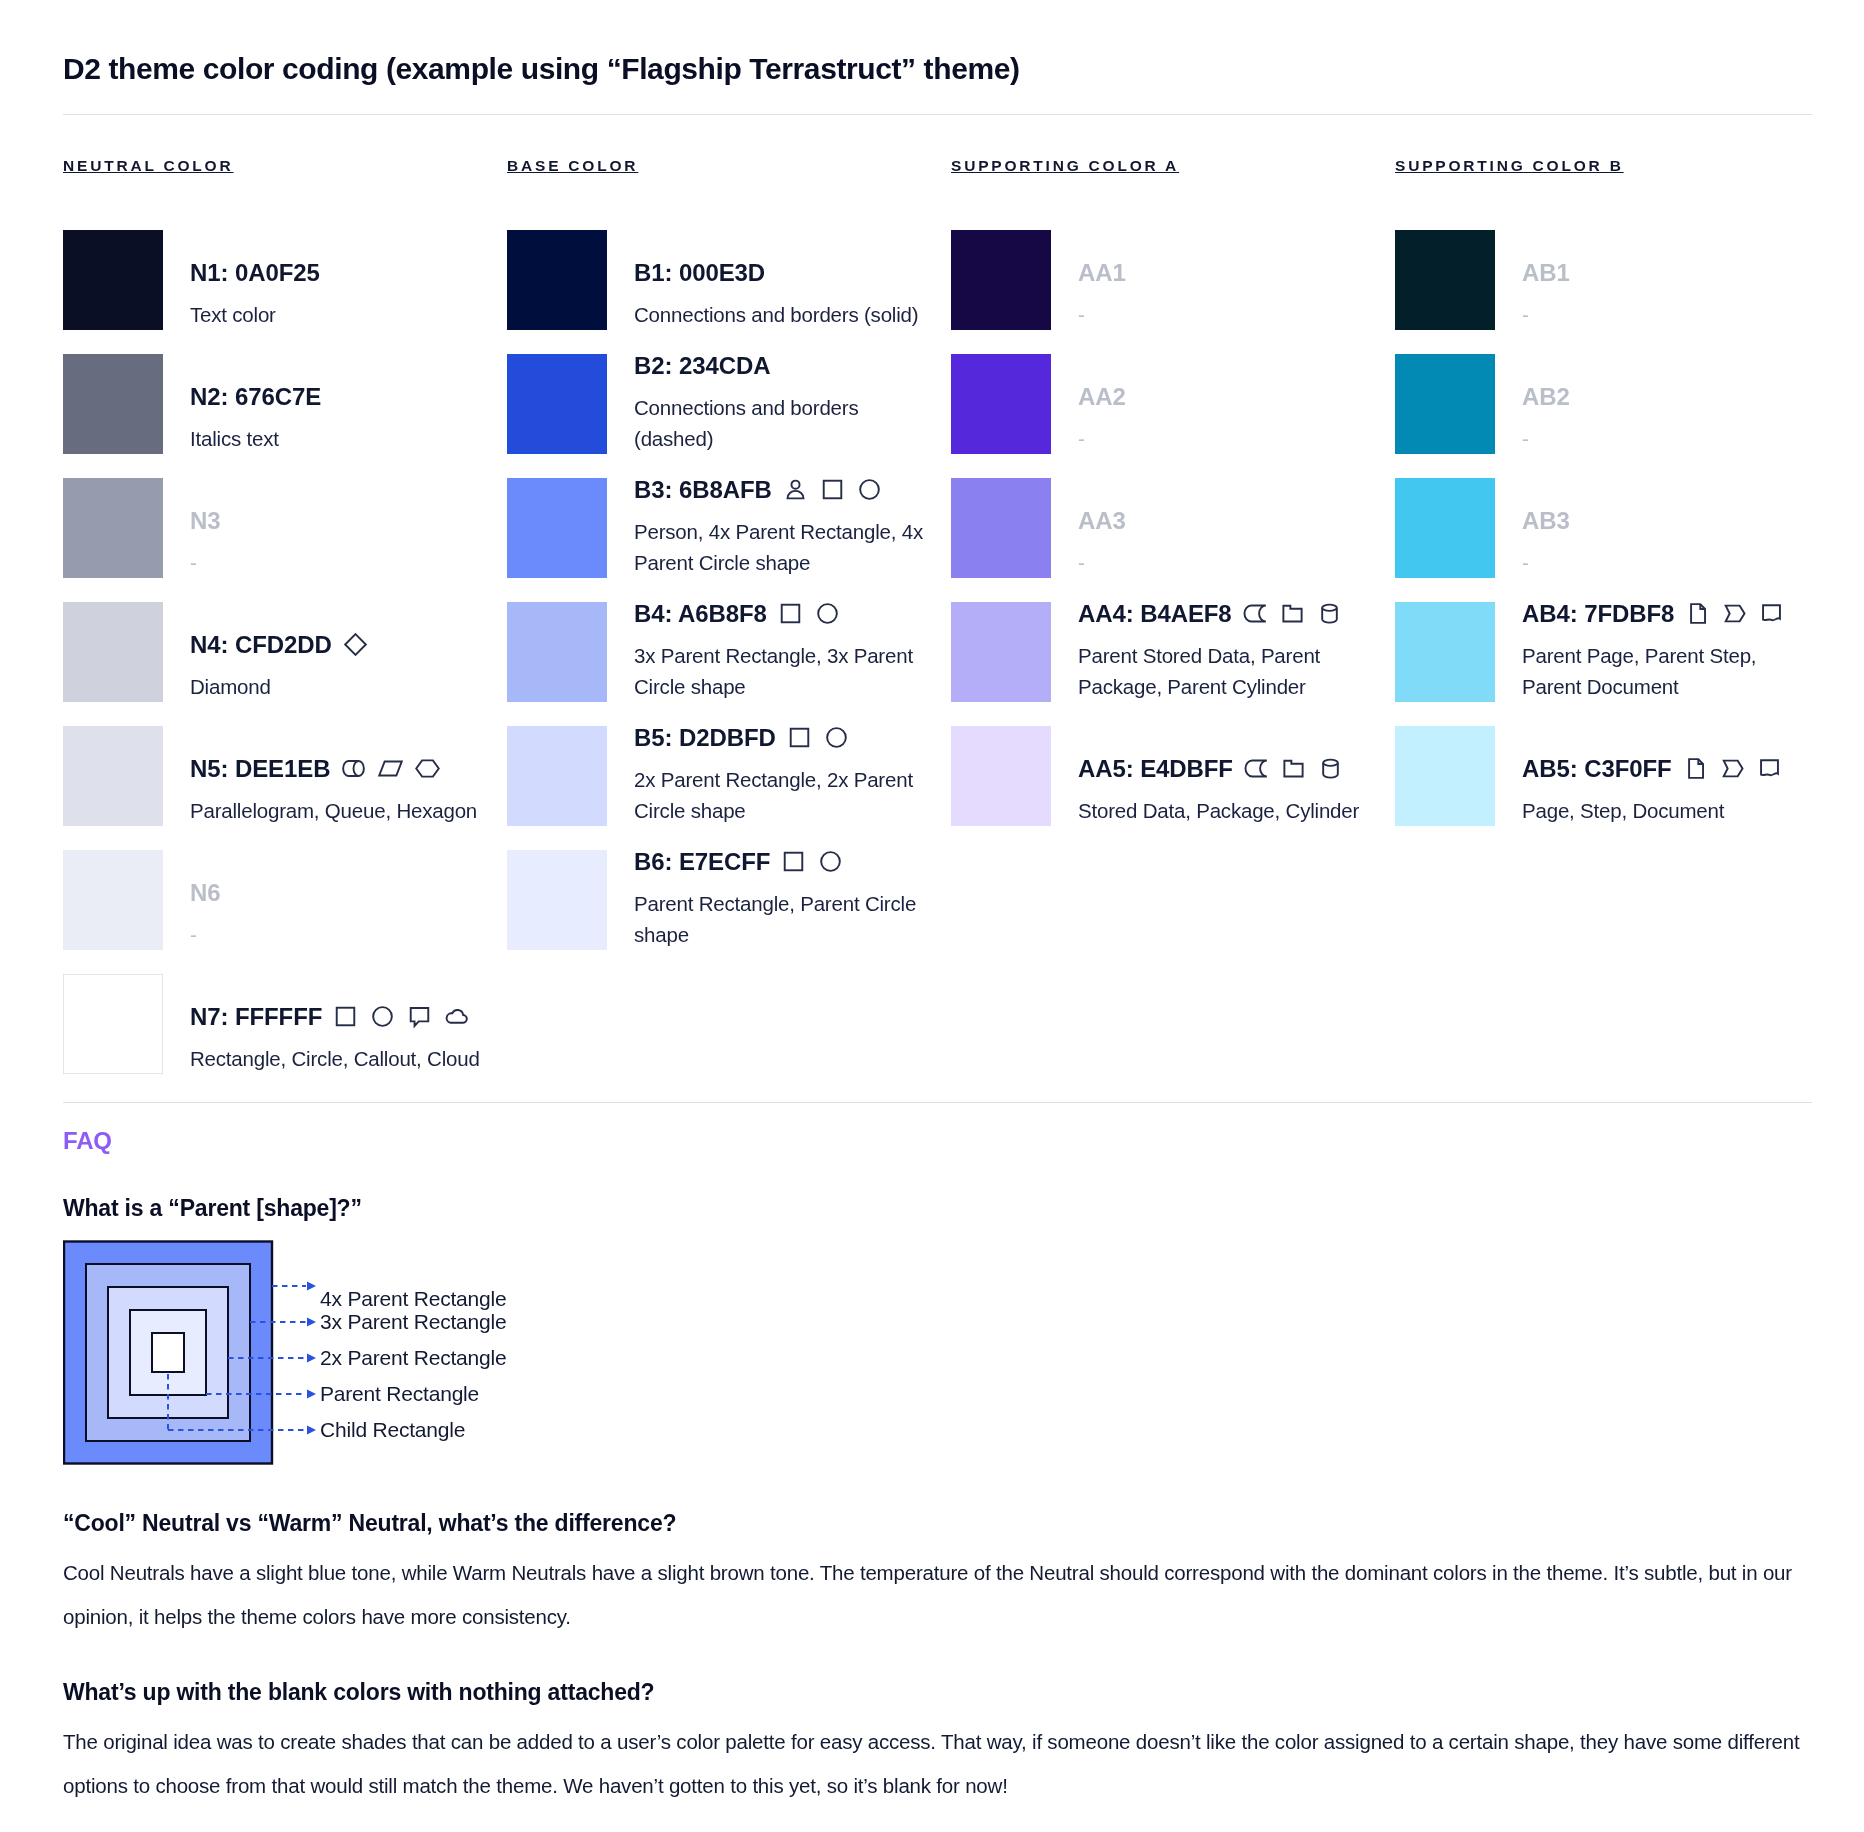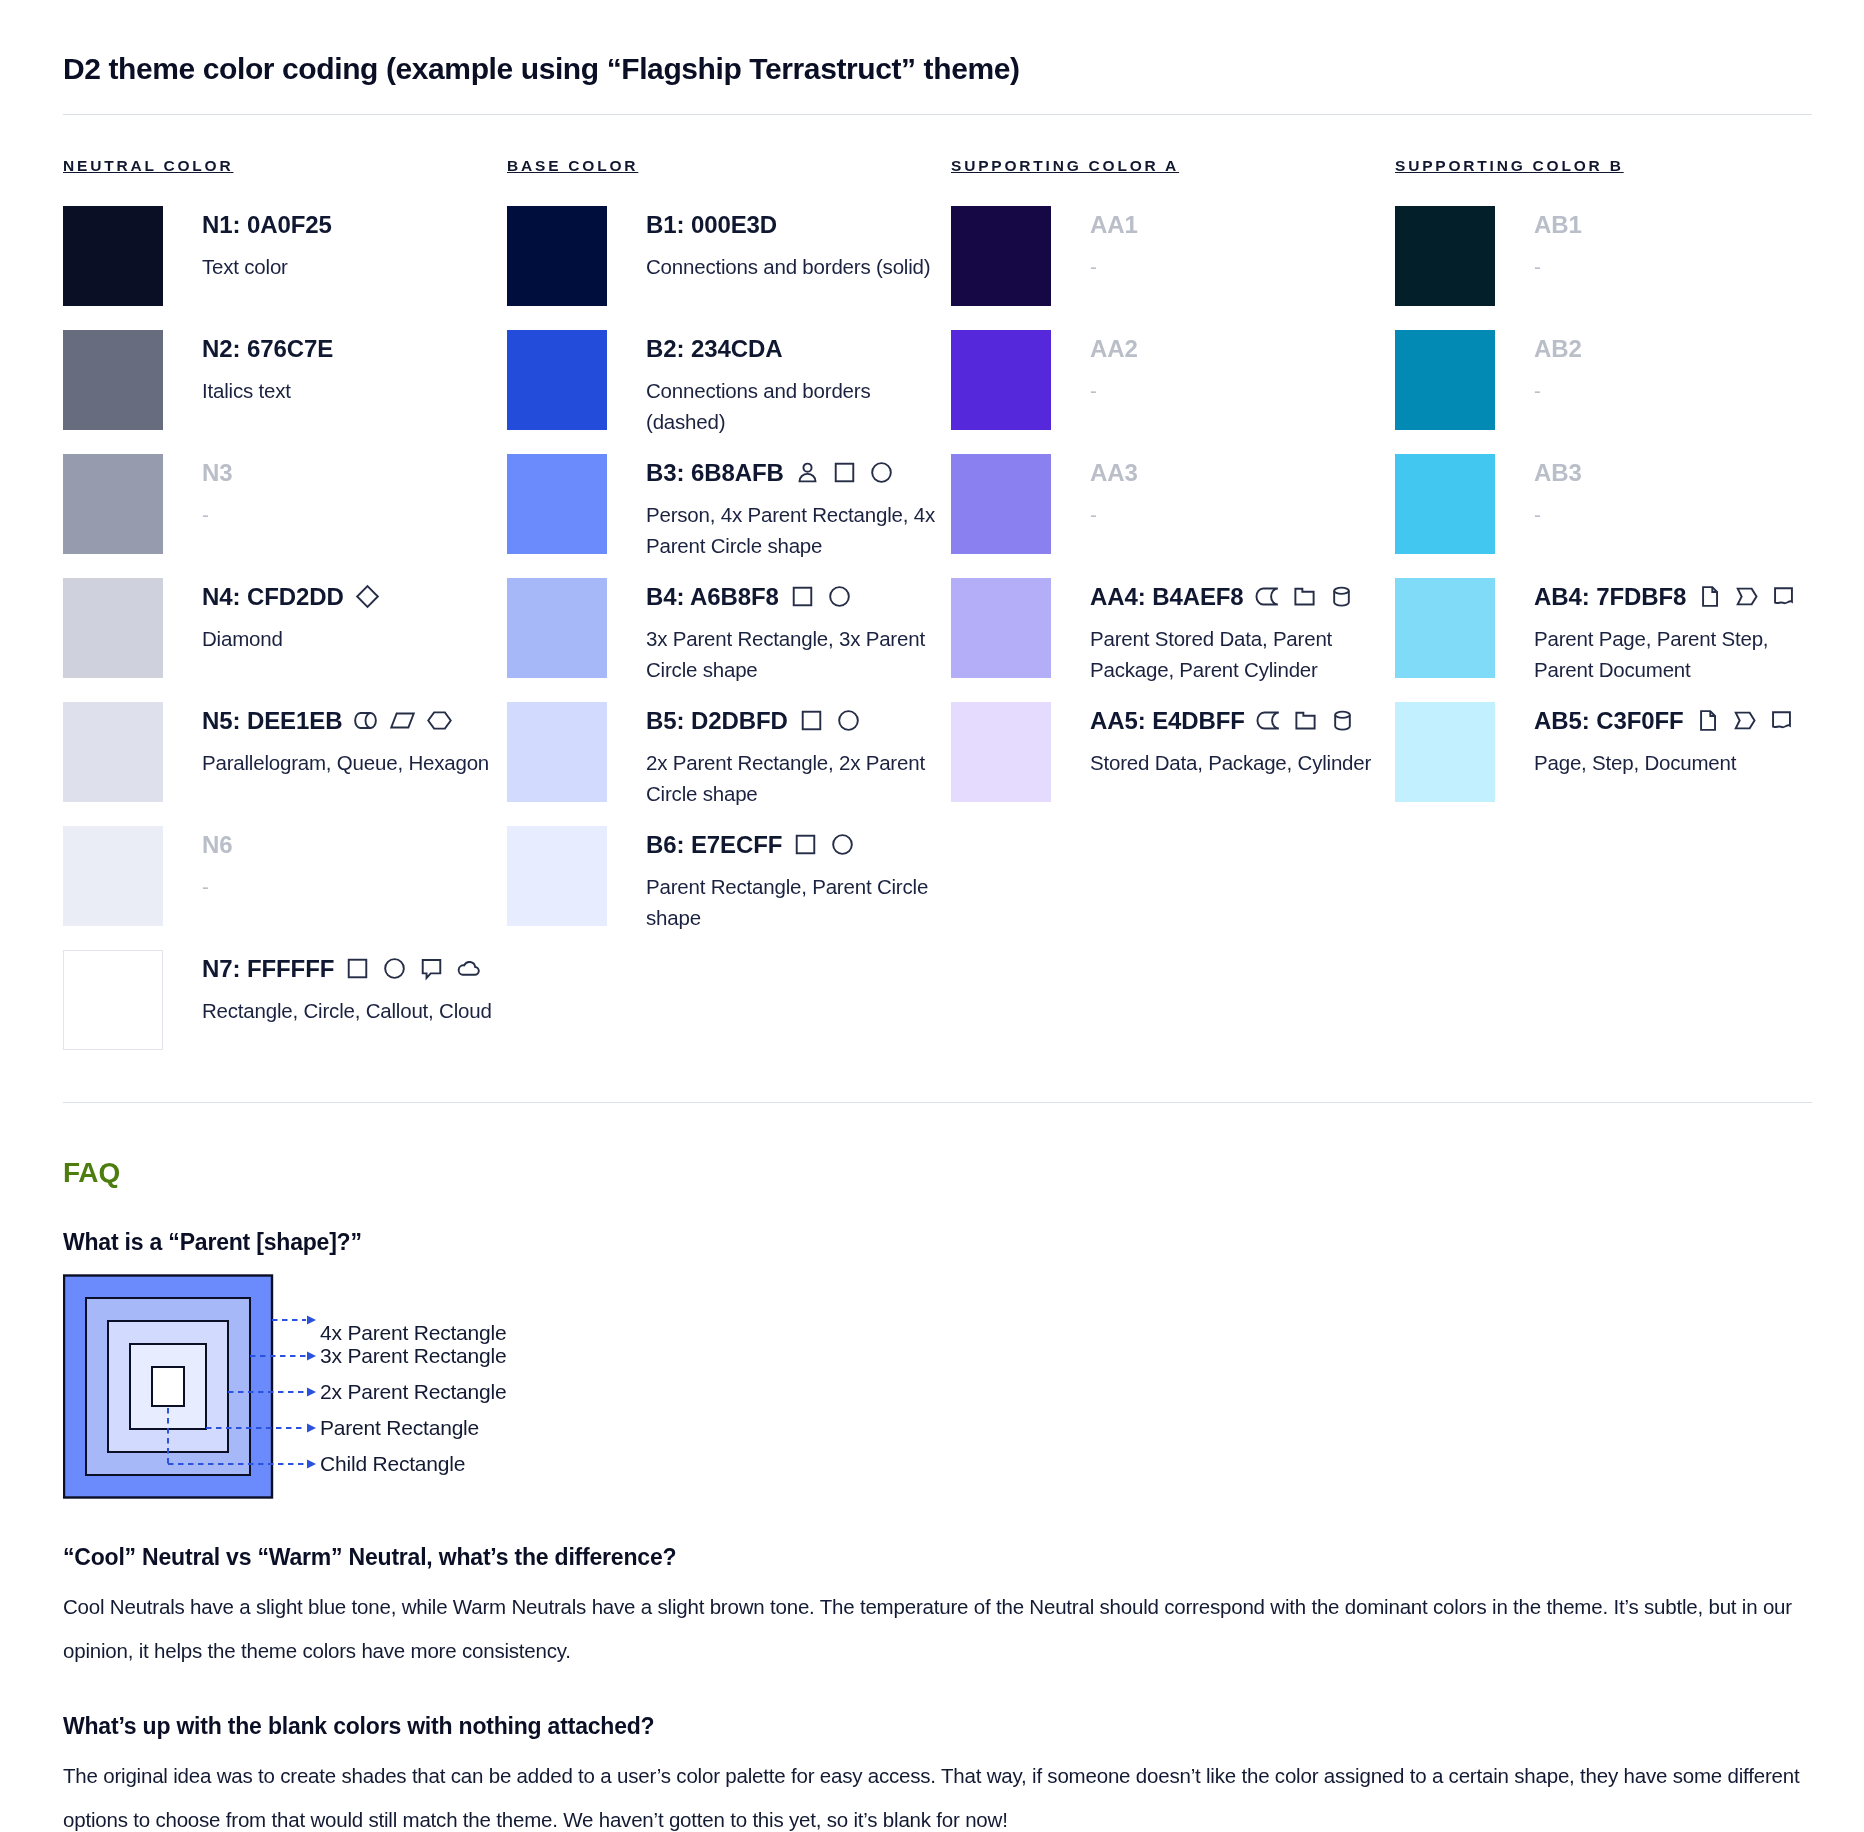--- a/index.html
+++ b/index.html
@@ -8,31 +8,31 @@
        color:#0A0F25;letter-spacing:-0.2px;}
   .page{box-sizing:border-box;width:1864px;padding:52px 52px 30px 63px;}
   h1{font-size:30px;font-weight:700;margin:0;letter-spacing:-0.4px;color:#0A0F25;}
   .rule{border:none;border-top:1.5px solid #DCE0E7;margin:28px 0 0 0;}
   
   .palette{display:flex;margin-top:42px;}
   .col{flex:0 0 444px;}
   .col:last-child{flex:0 0 auto;}
   .colhead{font-size:15.5px;font-weight:700;letter-spacing:2.8px;color:#10172E;height:18px;text-decoration:underline;}
   .rows{margin-top:31px;}
-  .prow{display:flex;height:124px;align-items:flex-start;gap:12px;}
+  .prow{display:flex;height:124px;align-items:flex-end;}
   .sw{flex:0 0 100px;width:100px;height:100px;}
   .swb{box-sizing:border-box;border:1.5px solid #E1E4EA;}
   .meta{margin-left:27px;width:292px;}
   .codeline{display:flex;align-items:center;gap:10px;margin-top:3px;height:31px;}
   .code{font-size:24px;font-weight:700;color:#101730;white-space:nowrap;letter-spacing:-0.1px;}
   .desc{font-size:20.5px;line-height:31px;color:#1B2240;margin-top:11px;}
   .mut{color:#B9BEC9;}
   .ic{width:27px;height:27px;fill:none;stroke:#262D47;stroke-width:1.7px;flex:0 0 auto;}
   
-  .faq h2{font-size:28px;font-weight:700;margin:54px 0 0 0;color:#4d7c0f;}
+  .faq h2{font-size:24px;font-weight:700;margin:24px 0 0 0;color:#8b5cf6;}
   .faq h3{font-size:23px;font-weight:700;margin:40px 0 0 0;color:#0A0F25;}
   .faq p{font-size:20.5px;line-height:44px;margin:14px 0 0 0;max-width:1752px;color:#131A33;}
   .diagram{position:relative;margin-top:18px;height:230px;width:700px;}
   .diagram svg{position:absolute;left:0;top:0;}
   .dlabel{position:absolute;left:257px;font-size:21px;line-height:26px;color:#131A33;white-space:nowrap;}
 </style>
 </head>
 <body>
 
 <div class="page">

